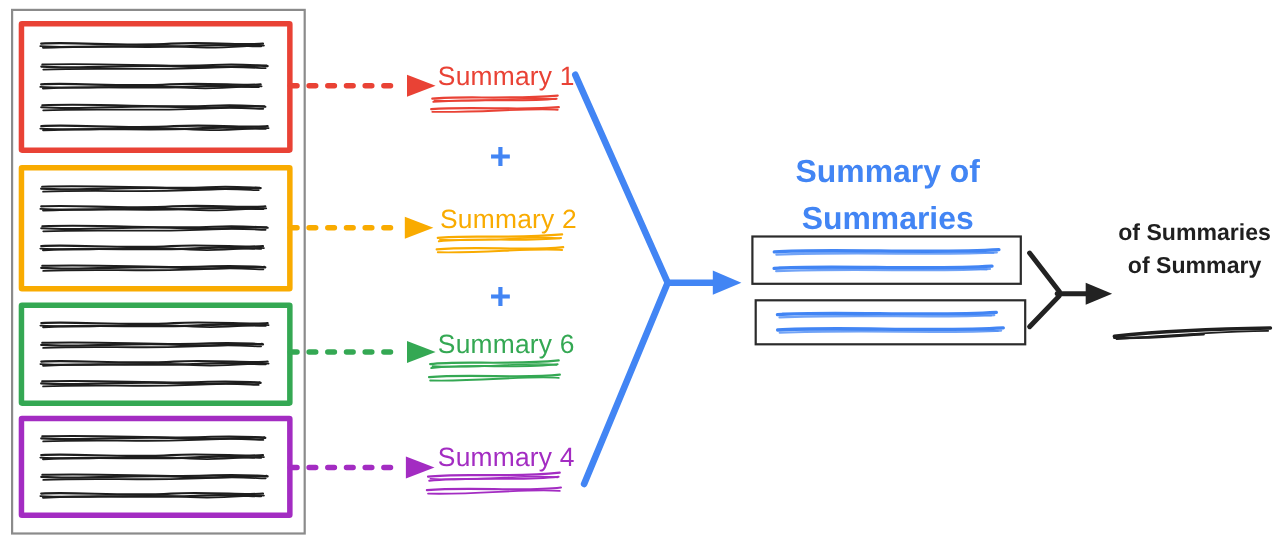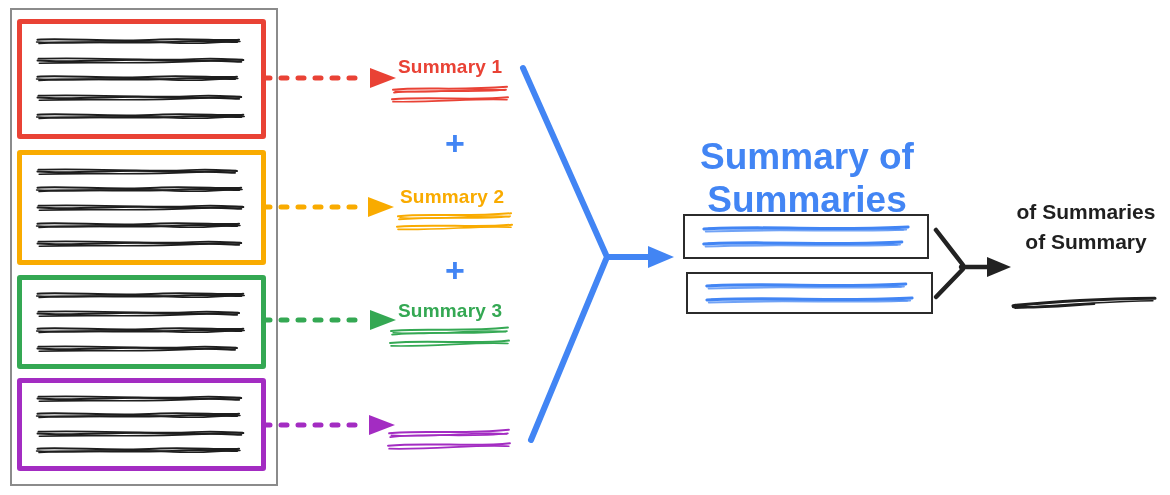--- a/index.html
+++ b/index.html
@@ -25,38 +25,38 @@
   #doc-box-2{top:140px;height:115px;border-color:#F9AB00;}
   #doc-box-3{top:265px;height:94px;border-color:#34A853;}
   #doc-box-4{top:368px;height:93px;border-color:#A32CC2;}
   .doc-line{height:11px;color:#1e1e1e;}
   .scr{width:100%;height:100%;stroke:currentColor;}
 
   
   #connectors{left:0;top:0;width:1170px;height:495px;pointer-events:none;}
 
   
-  .sum-label{font-size:19px;font-weight:700;letter-spacing:.2px;white-space:nowrap;}
+  .sum-label{font-size:24px;font-weight:400;letter-spacing:.2px;white-space:nowrap;}
   #sum-label-1{left:398px;top:56px;color:#E94235;}
   #sum-label-2{left:400px;top:186px;color:#F9AB00;}
   #sum-label-3{left:398px;top:300px;color:#34A853;}
   #sum-label-4{left:398px;top:403px;color:#A32CC2;}
   #sum-scr-1{left:390px;top:84px;width:120px;height:21px;color:#E94235;}
   #sum-scr-2{left:395px;top:210px;width:119px;height:23px;color:#F9AB00;}
   #sum-scr-3{left:388px;top:324px;width:123px;height:26px;color:#34A853;}
   #sum-scr-4{left:386px;top:426px;width:126px;height:27px;color:#A32CC2;}
 
   .plus{width:36px;text-align:center;font-size:34px;font-weight:700;color:#4285F4;line-height:1;}
   #plus-1{left:437px;top:126px;}
   #plus-2{left:437px;top:253px;}
 
   
   #sos-title{
     left:692px;top:135px;width:230px;text-align:center;
-    color:#4285F4;font-size:37px;font-weight:700;line-height:43px;white-space:nowrap;
+    color:#4285F4;font-size:29px;font-weight:700;line-height:43px;white-space:nowrap;
   }
   .sos-box{
     box-sizing:border-box;border:2px solid #2b2b2b;background:#fff;
     display:flex;flex-direction:column;justify-content:space-evenly;padding:3px 14px;
   }
   #sos-box-1{left:683px;top:214px;width:246px;height:45px;}
   #sos-box-2{left:686px;top:272px;width:247px;height:42px;}
   .blue-line{height:12px;color:#4285F4;}
   .blue-line.w2{width:97%;}
 
@@ -242,25 +242,26 @@
 
   <div id="plus-1" class="abs plus">+</div>
 
   <div id="sum-label-2" class="abs sum-label">Summary 2</div>
   <svg id="sum-scr-2" class="abs scr" viewBox="0 0 120 22" preserveAspectRatio="none">
       <use href="#duo"></use>
     </svg>
 
   <div id="plus-2" class="abs plus">+</div>
 
-  <div id="sum-label-3" class="abs sum-label">Summary 3</div>
+  <div id="sum-label-3" class="abs sum-label">Summary 6</div>
   <svg id="sum-scr-3" class="abs scr" viewBox="0 0 120 22" preserveAspectRatio="none">
       <use href="#duo"></use>
     </svg>
 
+  <div id="sum-label-4" class="abs sum-label">Summary 4</div>
   <svg id="sum-scr-4" class="abs scr" viewBox="0 0 120 22" preserveAspectRatio="none">
       <use href="#duo"></use>
     </svg>
 
   <div id="sos-title" class="abs">
     <span style="display:block">Summary of</span>
     <span style="display:block">Summaries</span>
   </div>
 
   <div id="sos-box-1" class="abs sos-box">

